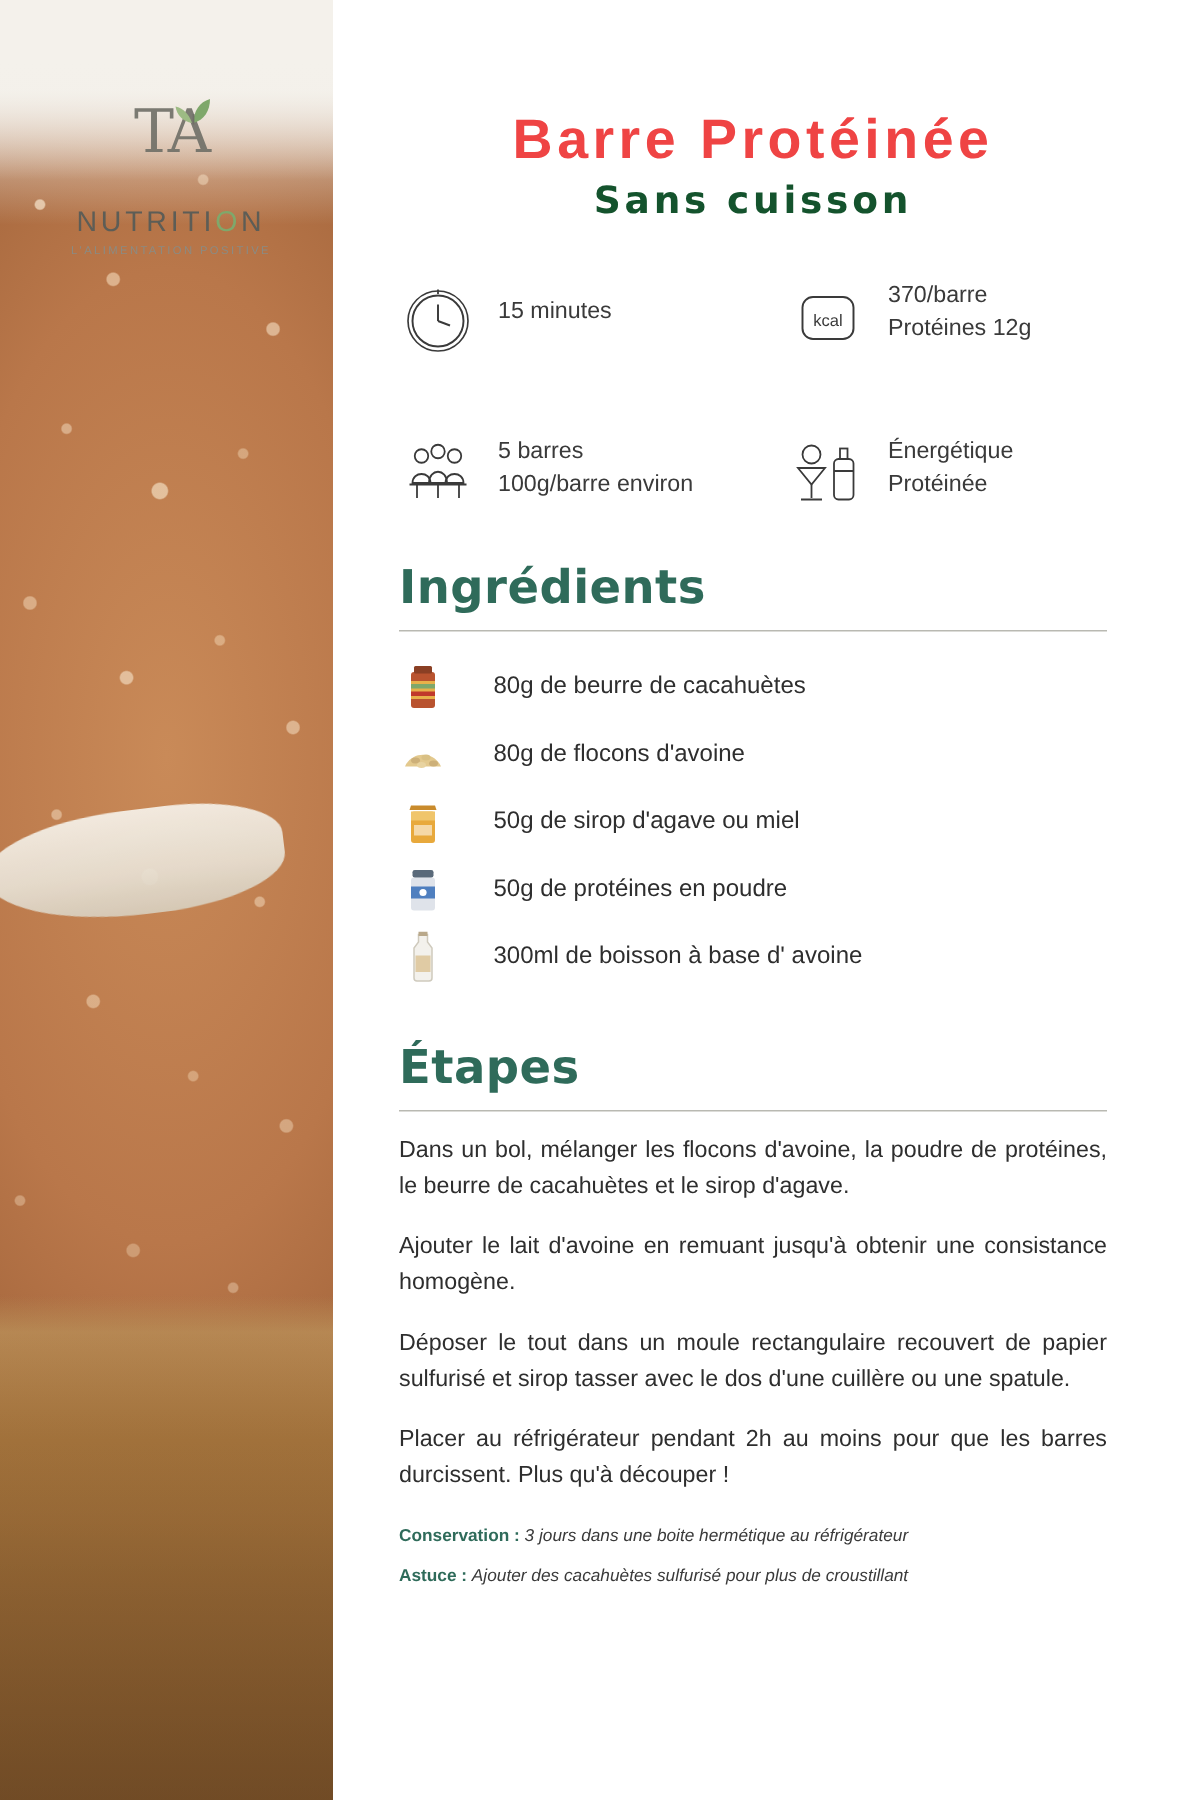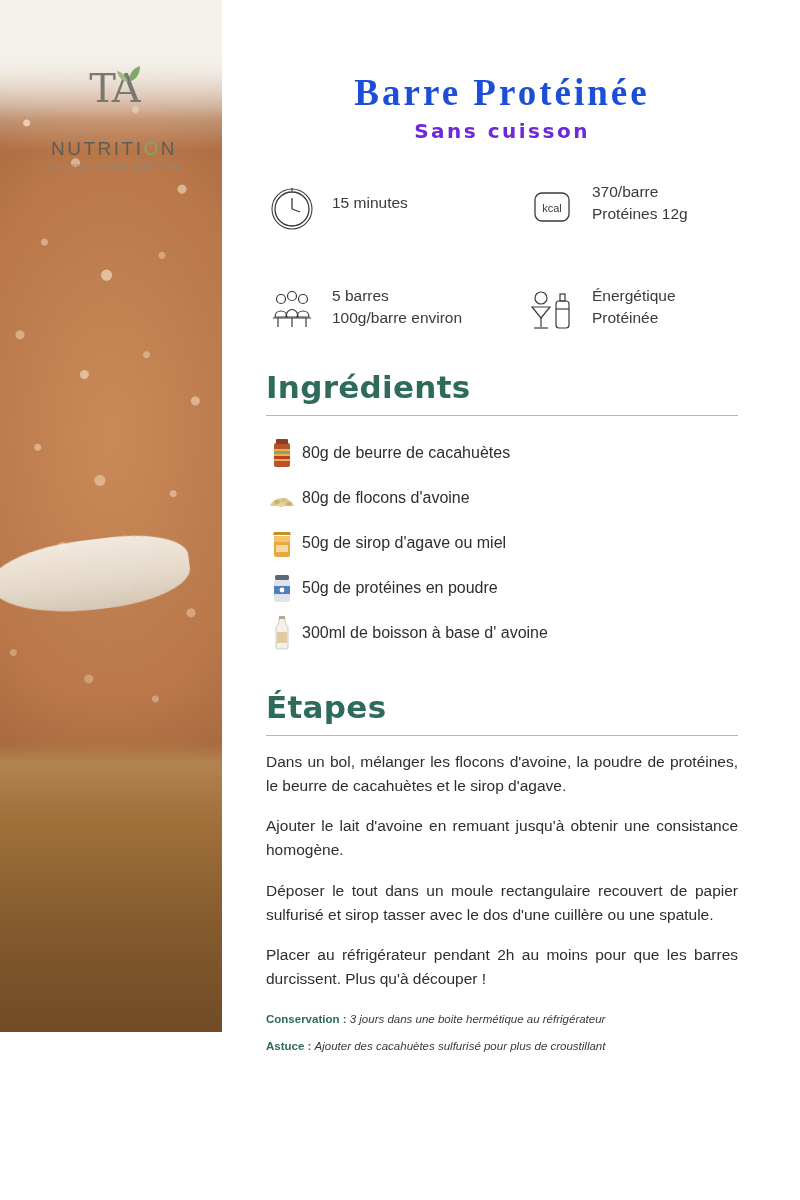--- a/index.html
+++ b/index.html
@@ -17,21 +17,21 @@
     width: 800px;
     height: 1200px;
     background: #ffffff;
     display: flex;
   }
 
   
   .photo-col {
     position: relative;
     width: 222px;
-    height: 1032px;
+    height: 1200px;
     flex: 0 0 222px;
     overflow: hidden;
     background: #c8enone;
   }
 
   .photo-art {
     position: absolute;
     inset: 0;
     background:
       
@@ -147,34 +147,34 @@
   
   .content {
     flex: 1;
     position: relative;
     padding: 0 62px 0 44px;
   }
 
   .title {
     margin-top: 72px;
     text-align: center;
-    font-family: Liberation Serif, serif;
+    font-family: Liberation Sans, sans-serif;
     font-weight: bold;
     font-size: 37px;
     letter-spacing: 3px;
-    color: #1d4ed8;
+    color: #ef4444;
     line-height: 1.12;
   }
   .subtitle {
     text-align: center;
     font-family: "DejaVu Sans", sans-serif;
     font-weight: bold;
-    font-size: 20px;
+    font-size: 25px;
     letter-spacing: 2.5px;
-    color: #6d28d9;
+    color: #14532d;
     margin-top: 6px;
   }
 
   
   .meta {
     margin-top: 32px;
     display: grid;
     grid-template-columns: 1fr 1fr;
     grid-row-gap: 22px;
     grid-column-gap: 4px;
@@ -212,21 +212,21 @@
     height: 1px;
     background: #b9b9b2;
     margin: 8px 0 14px 0;
   }
 
   
   .ing-list { margin-top: 4px; }
   .ing-row {
     display: flex;
     align-items: center;
-    gap: 4px;
+    gap: 31px;
     min-height: 45px;
   }
   .ing-ico {
     width: 32px;
     height: 40px;
     flex: 0 0 32px;
     display: flex;
     align-items: center;
     justify-content: center;
   }

